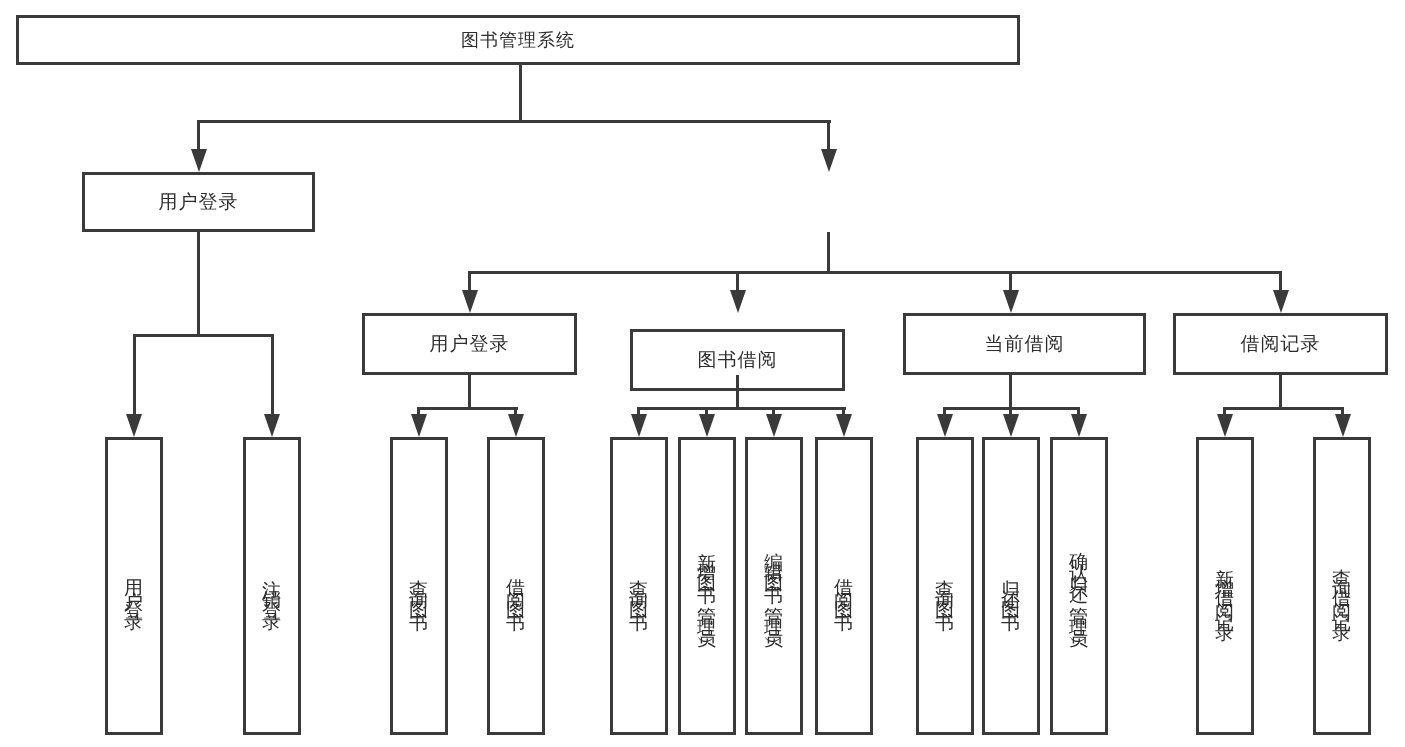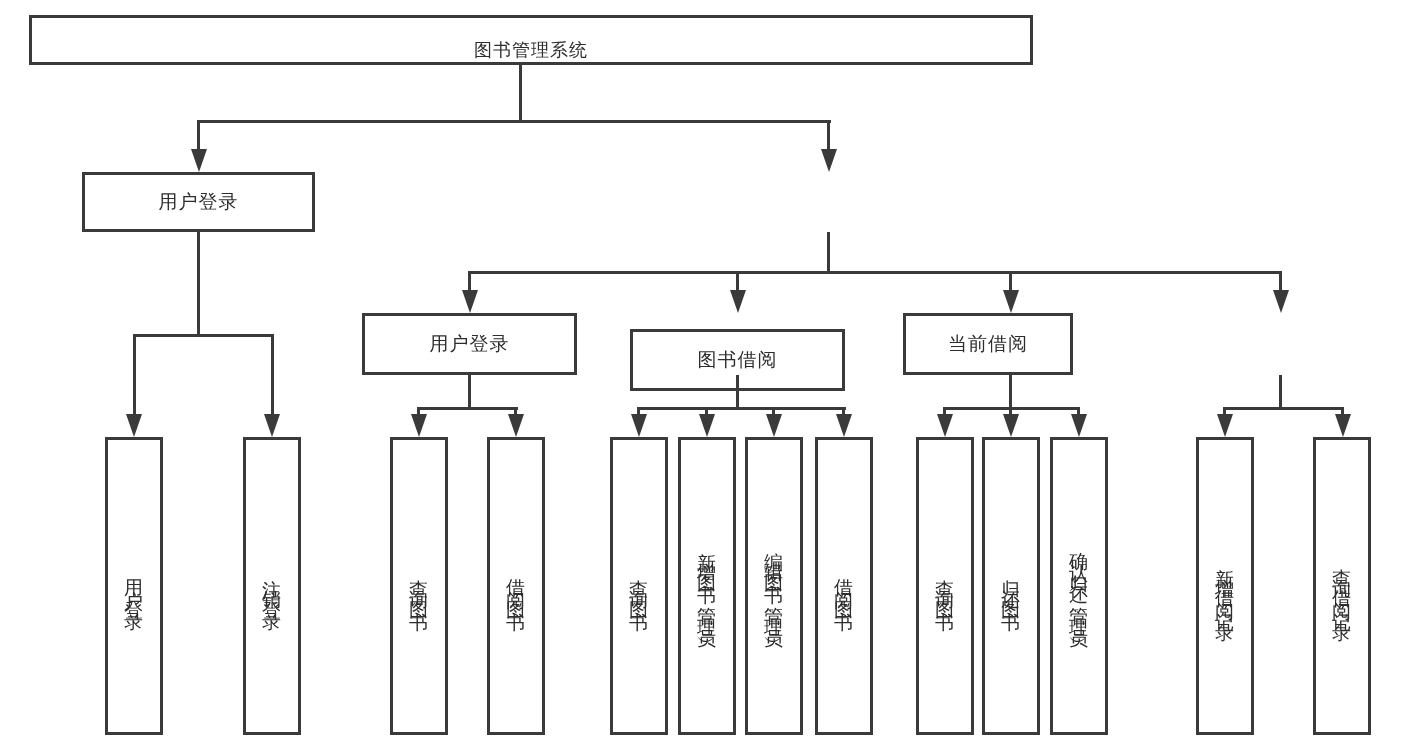--- a/index.html
+++ b/index.html
@@ -58,36 +58,39 @@
     text-shadow:-1px -1px 0 #aeaeae, 1px 1px 0 #ffffff;
     white-space:nowrap;
     z-index:5;
   }
 </style>
 </head>
 <body>
 
 <div class="canvas">
 
-  <div class="box hbox root-box" style="left:29px;top:15px;width:1004px;height:50px;align-items:flex-end;">
+  <div class="box hbox root-box" style="left:16px;top:15px;width:1004px;height:50px;">
     <span>图书管理系统</span>
   </div>
 
   <div class="box hbox" style="left:82px;top:172px;width:233px;height:60px;">
     <span>用户登录</span>
   </div>
 
   <div class="box hbox" style="left:362px;top:313px;width:215px;height:62px;">
     <span>用户登录</span>
   </div>
   <div class="box hbox" style="left:630px;top:313px;width:215px;height:62px;margin-top:16px;">
     <span>图书借阅</span>
   </div>
-  <div class="box hbox" style="left:903px;top:313px;width:170px;height:62px;">
+  <div class="box hbox" style="left:903px;top:313px;width:243px;height:62px;">
     <span>当前借阅</span>
+  </div>
+  <div class="box hbox" style="left:1173px;top:313px;width:215px;height:62px;">
+    <span>借阅记录</span>
   </div>
 
   <div class="box vbox" style="left:105px;top:437px;width:58px;height:298px;">
     <span>用户登录</span>
   </div>
   <div class="box vbox" style="left:243px;top:437px;width:58px;height:298px;">
     <span>注销登录</span>
   </div>
 
   <div class="box vbox" style="left:390px;top:437px;width:58px;height:298px;">

